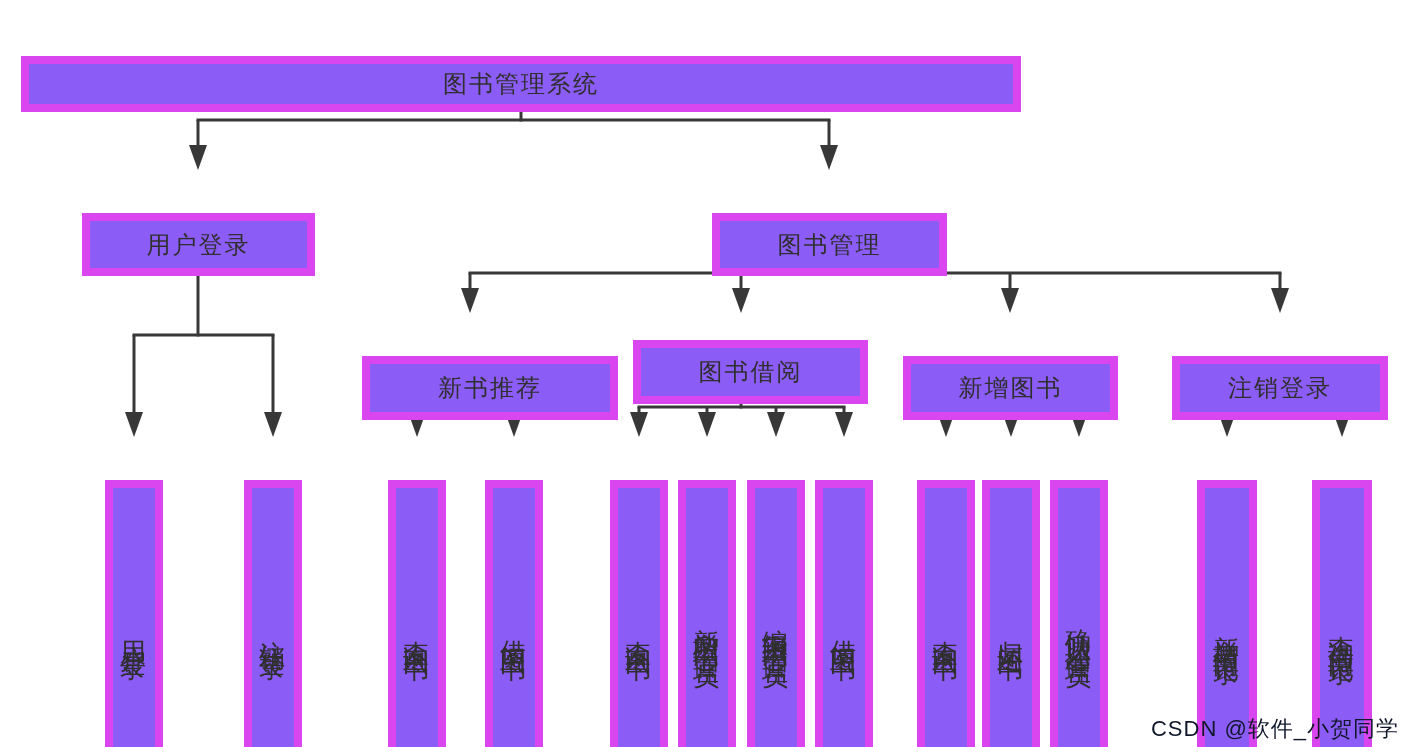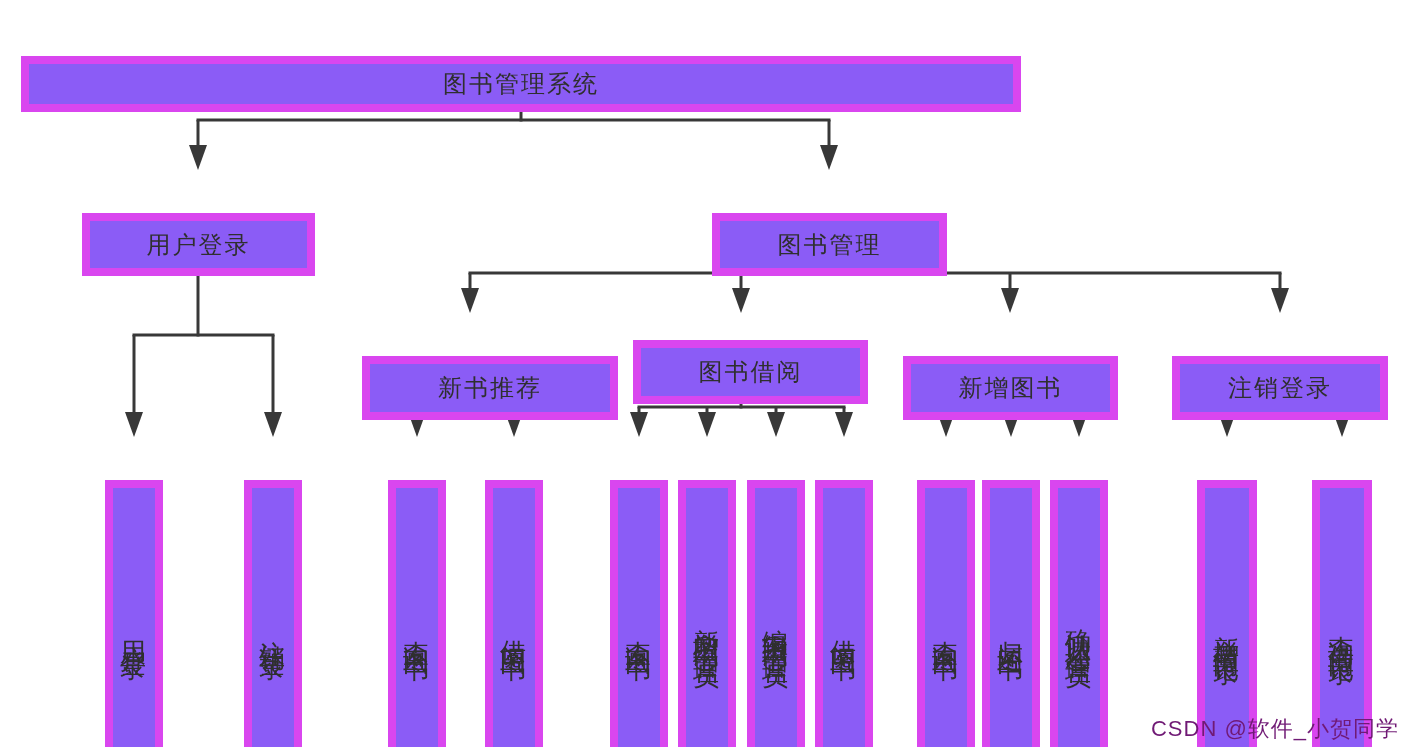--- a/index.html
+++ b/index.html
@@ -45,21 +45,21 @@
     letter-spacing: 5px;
     white-space: nowrap;
     padding: 6px 0;
   }
   .watermark {
     position: absolute;
     right: 6px;
     top: 714px;
     font-size: 22px;
     letter-spacing: 1px;
-    color: #701a75;
+    color: #0f172a;
     z-index: 5;
     white-space: nowrap;
     margin-left: 40px;
   }
   line { stroke: #383838; stroke-width: 3; }
   polygon { fill: #383838; stroke: none; }
 </style>
 </head>
 <body>
 

